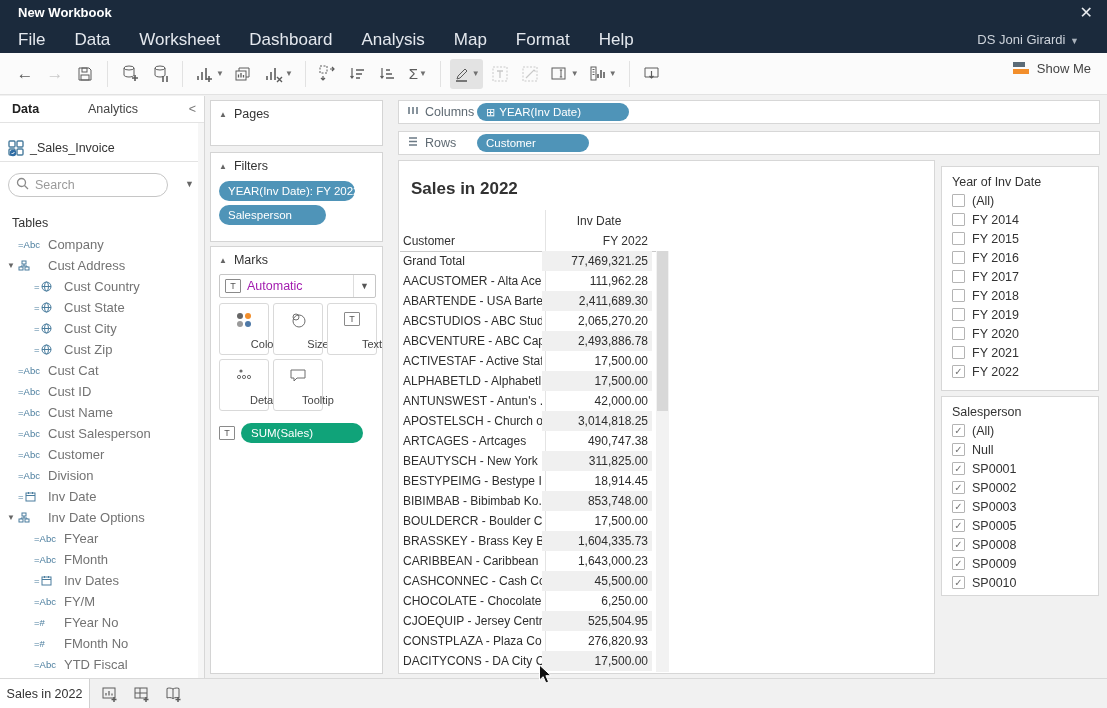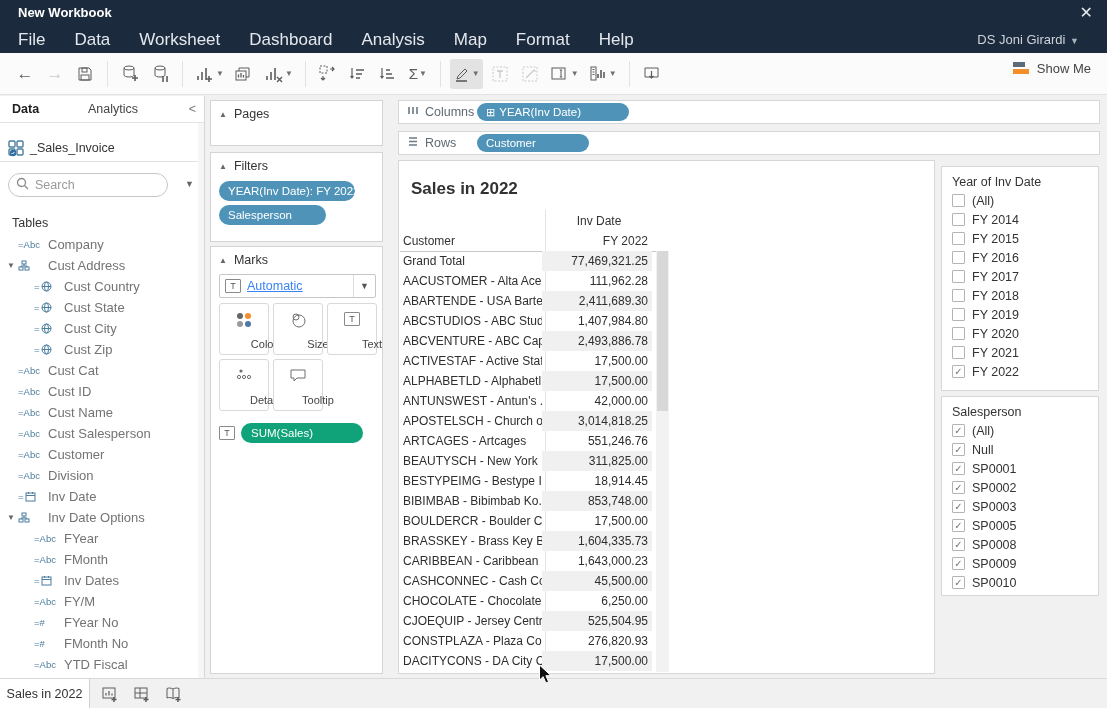--- a/index.html
+++ b/index.html
@@ -454,21 +454,21 @@
       <span class="pill fpill1">YEAR(Inv Date): FY 2022</span>
       <span class="pill fpill2">Salesperson</span>
     </div>
     <div class="card card-marks">
       <div class="card-h">
           <span class="chv">▲</span>
           <span>Marks</span>
         </div>
       <div class="marks-dd">
         <span class="tbox">T</span>
-        <span style="font-size:12.5px;color:#3b82f6;text-decoration:underline;">Automatic</span>
+        <span style="font-size:12.5px;color:#a21caf;">Automatic</span>
         <span class="dd-caret">▼</span>
       </div>
       <div class="mbtn" style="left:8px; top:56px;">
         <span class="micon">
             <span class="color-dots">
               <i style="left:1px;top:1px;background:#666;"></i>
               <i style="left:9px;top:1px;background:#f28e2b;"></i>
               <i style="left:1px;top:9px;background:#9a9a9a;"></i>
               <i style="left:9px;top:9px;background:#4e79a7;"></i>
             </span>
@@ -559,21 +559,21 @@
           <div class="trow">
             <span class="tname">AACUSTOMER - Alta Ace</span>
             <span class="tval">111,962.28</span>
           </div>
           <div class="trow">
             <span class="tname">ABARTENDE - USA Barte..</span>
             <span class="tval band">2,411,689.30</span>
           </div>
           <div class="trow">
             <span class="tname">ABCSTUDIOS - ABC Studi..</span>
-            <span class="tval">1,407,984.80</span>
+            <span class="tval">2,065,270.20</span>
           </div>
           <div class="trow">
             <span class="tname">ABCVENTURE - ABC Capit..</span>
             <span class="tval band">2,493,886.78</span>
           </div>
           <div class="trow">
             <span class="tname">ACTIVESTAF - Active Staf..</span>
             <span class="tval">17,500.00</span>
           </div>
           <div class="trow">
@@ -583,21 +583,21 @@
           <div class="trow">
             <span class="tname">ANTUNSWEST - Antun's ..</span>
             <span class="tval">42,000.00</span>
           </div>
           <div class="trow">
             <span class="tname">APOSTELSCH - Church of ..</span>
             <span class="tval band">3,014,818.25</span>
           </div>
           <div class="trow">
             <span class="tname">ARTCAGES - Artcages</span>
-            <span class="tval">551,246.76</span>
+            <span class="tval">490,747.38</span>
           </div>
           <div class="trow">
             <span class="tname">BEAUTYSCH - New York I..</span>
             <span class="tval band">311,825.00</span>
           </div>
           <div class="trow">
             <span class="tname">BESTYPEIMG - Bestype I..</span>
             <span class="tval">18,914.45</span>
           </div>
           <div class="trow">

